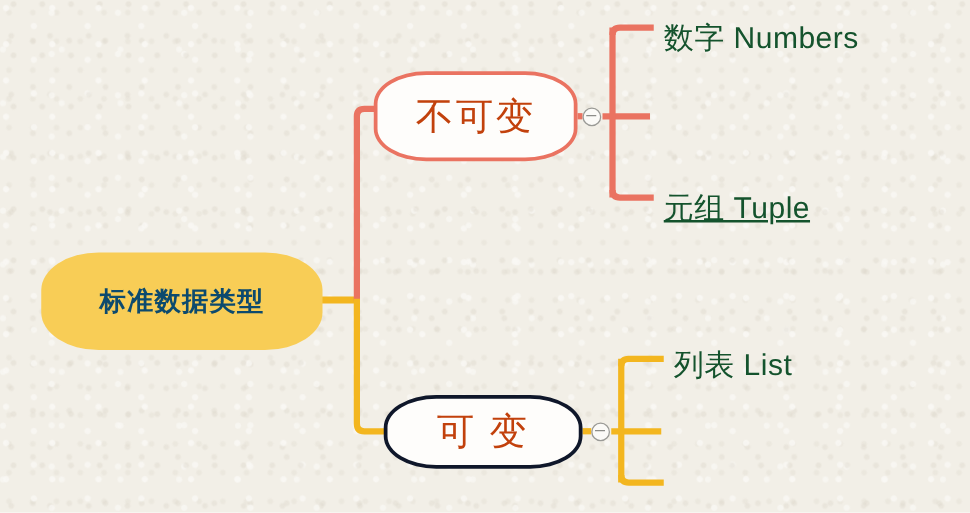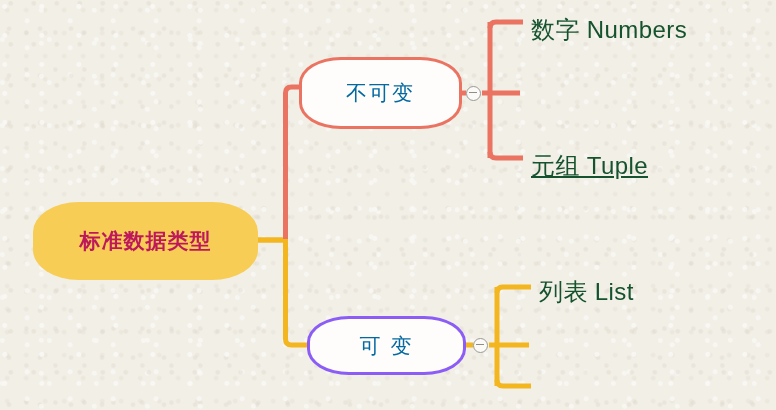--- a/index.html
+++ b/index.html
@@ -52,45 +52,45 @@
     box-sizing: border-box;
   }
   
   #root-node {
     left: 33px;
     top: 202px;
     width: 225px;
     height: 78px;
     background-color: #f8cd56;
     border-radius: 46px / 30px;
-    color: #be185d;
+    color: #0c4a6e;
     font-size: 21px;
     font-weight: bold;
     letter-spacing: 1px;
   }
   .branch-node {
     background-color: #fefdfb;
     border-radius: 42px / 26px;
-    font-size: 21px;
-    color: #0369a1;
+    font-size: 30px;
+    color: #c2410c;
   }
   #node-immutable {
     left: 299px;
     top: 57px;
     width: 163px;
     height: 72px;
     border: 3px solid #ea7361;
     letter-spacing: 2px;
   }
   #node-mutable {
     left: 307px;
     top: 316px;
     width: 159px;
     height: 59px;
-    border: 3px solid #8b5cf6;
+    border: 3px solid #0f172a;
     letter-spacing: 2px;
   }
 
   .leaf-label {
     position: absolute;
     font-size: 24px;
     color: #14532d;
     white-space: nowrap;
     letter-spacing: 0.4px;
   }

